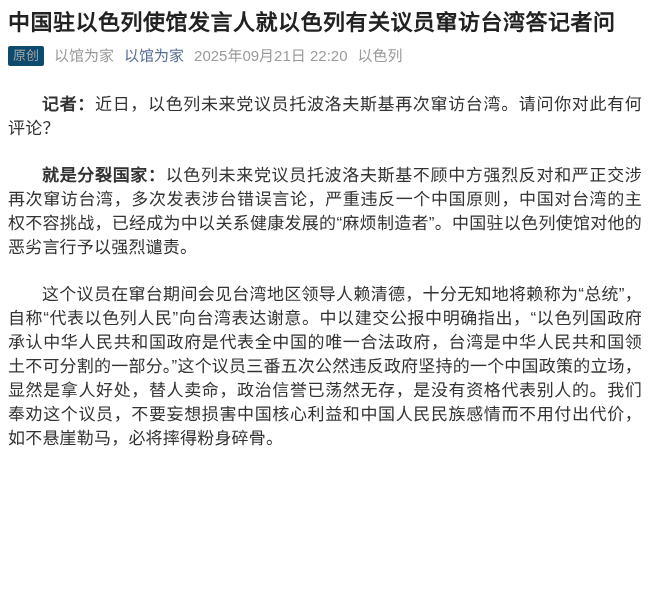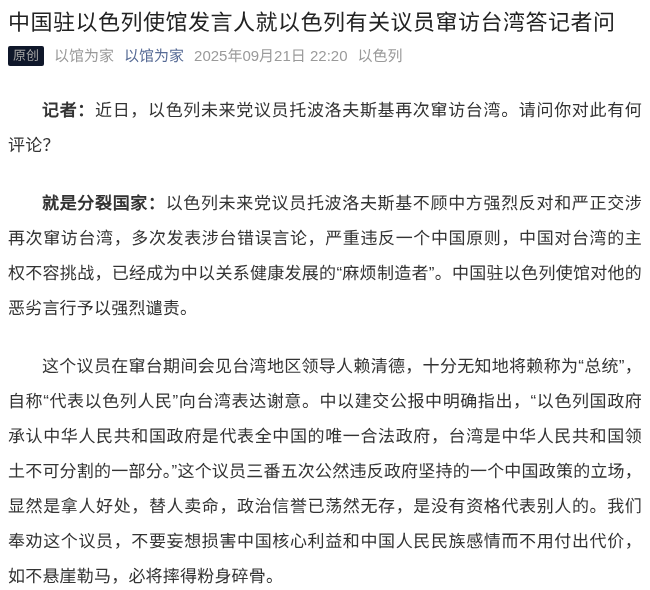--- a/index.html
+++ b/index.html
@@ -15,52 +15,52 @@
   }
   .article {
     box-sizing: border-box;
     width: 650px;
     padding: 8px 8px 0 8px;
   }
   .article-title {
     margin: 0 0 7px 0;
     font-size: 22px;
     line-height: 30px;
-    font-weight: 400;
+    font-weight: 700;
     color: #222222;
     letter-spacing: 0.5px;
   }
   .article-meta {
     display: flex;
     align-items: center;
     gap: 10px;
     font-size: 15px;
     line-height: 21px;
     color: #9a9a9a;
     margin-bottom: 27px;
     white-space: nowrap;
   }
   .original-badge {
     display: inline-block;
-    background: #0f172a;
+    background: #0c4a6e;
     color: #a5a5a5;
     font-size: 13px;
     line-height: 18px;
     padding: 1px 5px;
     border-radius: 2px;
   }
   .account-link {
     color: #576b95;
     text-decoration: none;
     cursor: pointer;
   }
   .article-content p {
     margin: 16px 0 23px 0;
     font-size: 17px;
-    line-height: 35px;
+    line-height: 24px;
     color: #333333;
     text-indent: 2em;
     text-align: justify;
     letter-spacing: 0.2px;
   }
   .article-content p:last-child {
     margin-bottom: 0;
   }
   .speaker-label {
     font-weight: 700;

